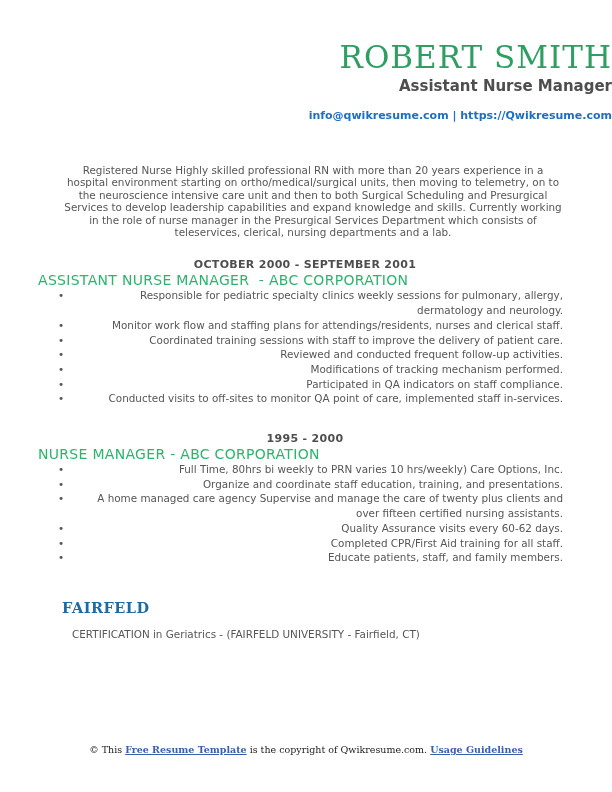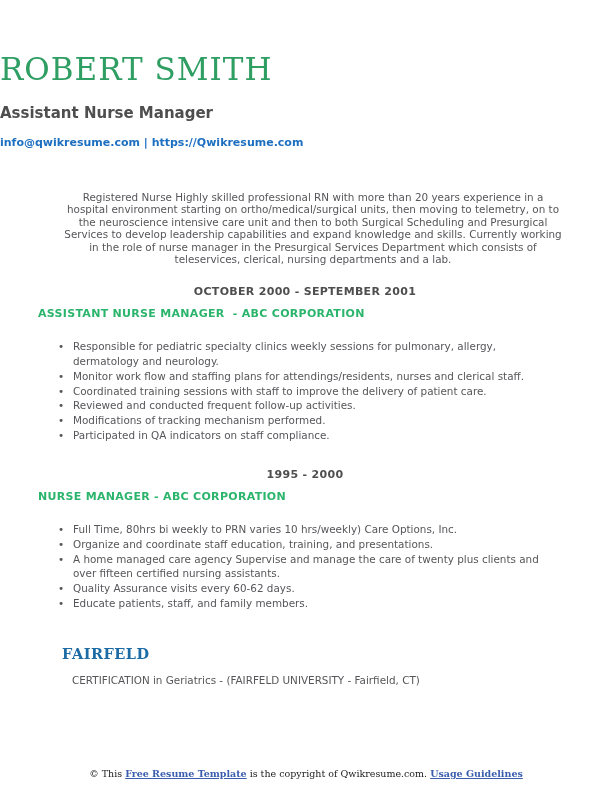--- a/index.html
+++ b/index.html
@@ -7,30 +7,30 @@
   .page {
     width:612px; height:792px;
     margin:0 auto;
     background:#ffffff;
     position:relative;
     font-family:"DejaVu Sans", sans-serif;
     color:#56565a;
     overflow:hidden;
   }
   
-  .header { padding-top:52px; text-align:left; }
+  .header { padding-top:40px; text-align:right; }
   .name {
     font-family:"DejaVu Serif", "Liberation Serif", serif;
     font-size:31px; line-height:34px;
     font-weight:400;
     color:#2f9e63;
     letter-spacing:1px;
   }
   .job-heading {
-    margin-top:19px;
+    margin-top:4px;
     font-size:15px; line-height:17px;
     font-weight:bold;
     color:#4e4e4e;
   }
   .contact {
     margin-top:14px;
     font-size:11px; line-height:13px;
     font-weight:bold;
     color:#1d6fc0;
   }
@@ -45,31 +45,32 @@
   
   .exp-section { margin:20px 40px 0 38px; }
   .exp-section.second { margin-top:26px; }
   .exp-dates {
     font-size:11px; line-height:13px;
     font-weight:bold; color:#4e4e4e;
     letter-spacing:0.3px;
     text-align:center;
   }
   .exp-title {
-    margin-top:9px;
-    font-size:11px; line-height:14px;
-    font-weight:bold; color:#2bb46c;
+    margin-top:2px;
+    font-size:14px; line-height:14px;
+    font-weight:normal; color:#2bb46c;
     letter-spacing:0.3px;
     white-space:pre-wrap;
   }
   ul.bullets {
-    margin-top:18px;
+    margin-top:1px;
     list-style:none;
     padding-left:35px;
     width:525px;
+    text-align:right;
   }
   ul.bullets li {
     position:relative;
     font-size:10.4px;
     line-height:14.7px;
     color:#56565a;
   }
   ul.bullets li::before {
     content:"•";
     position:absolute;
@@ -87,21 +88,21 @@
   }
   .edu-item {
     margin-top:12px;
     margin-left:10px;
     font-size:10.4px; line-height:13px;
     color:#56565a;
   }
   
   .footer {
     position:absolute;
-    left:0; right:0; top:768px;
+    left:0; right:0; top:744px;
     text-align:center;
     font-family:"DejaVu Serif", "Liberation Serif", serif;
     font-size:9.5px; line-height:12px;
     color:#222222;
   }
   .footer a, .footer .link {
     color:#3a5dae;
     font-weight:bold;
     text-decoration:underline;
     cursor:pointer;
@@ -123,31 +124,33 @@
   <div class="exp-section">
     <div class="exp-dates">OCTOBER 2000 - SEPTEMBER 2001</div>
     <div class="exp-title">ASSISTANT NURSE MANAGER  - ABC CORPORATION</div>
     <ul class="bullets">
         <li>Responsible for pediatric specialty clinics weekly sessions for pulmonary, allergy, dermatology and neurology.</li>
         <li>Monitor work flow and staffing plans for attendings/residents, nurses and clerical staff.</li>
         <li>Coordinated training sessions with staff to improve the delivery of patient care.</li>
         <li>Reviewed and conducted frequent follow-up activities.</li>
         <li>Modifications of tracking mechanism performed.</li>
         <li>Participated in QA indicators on staff compliance.</li>
+        <li>Conducted visits to off-sites to monitor QA point of care, implemented staff in-services.</li>
       </ul>
   </div>
 
   <div class="exp-section second">
     <div class="exp-dates">1995 - 2000</div>
     <div class="exp-title">NURSE MANAGER - ABC CORPORATION</div>
     <ul class="bullets">
         <li>Full Time, 80hrs bi weekly to PRN varies 10 hrs/weekly) Care Options, Inc.</li>
         <li>Organize and coordinate staff education, training, and presentations.</li>
         <li>A home managed care agency Supervise and manage the care of twenty plus clients and over fifteen certified nursing assistants.</li>
         <li>Quality Assurance visits every 60-62 days.</li>
+        <li>Completed CPR/First Aid training for all staff.</li>
         <li>Educate patients, staff, and family members.</li>
       </ul>
   </div>
 
   <div class="edu-section">
     <div class="edu-heading">FAIRFELD</div>
     <div class="edu-item">CERTIFICATION in Geriatrics - (FAIRFELD UNIVERSITY - Fairfield, CT)</div>
   </div>
 
   <div class="footer">

